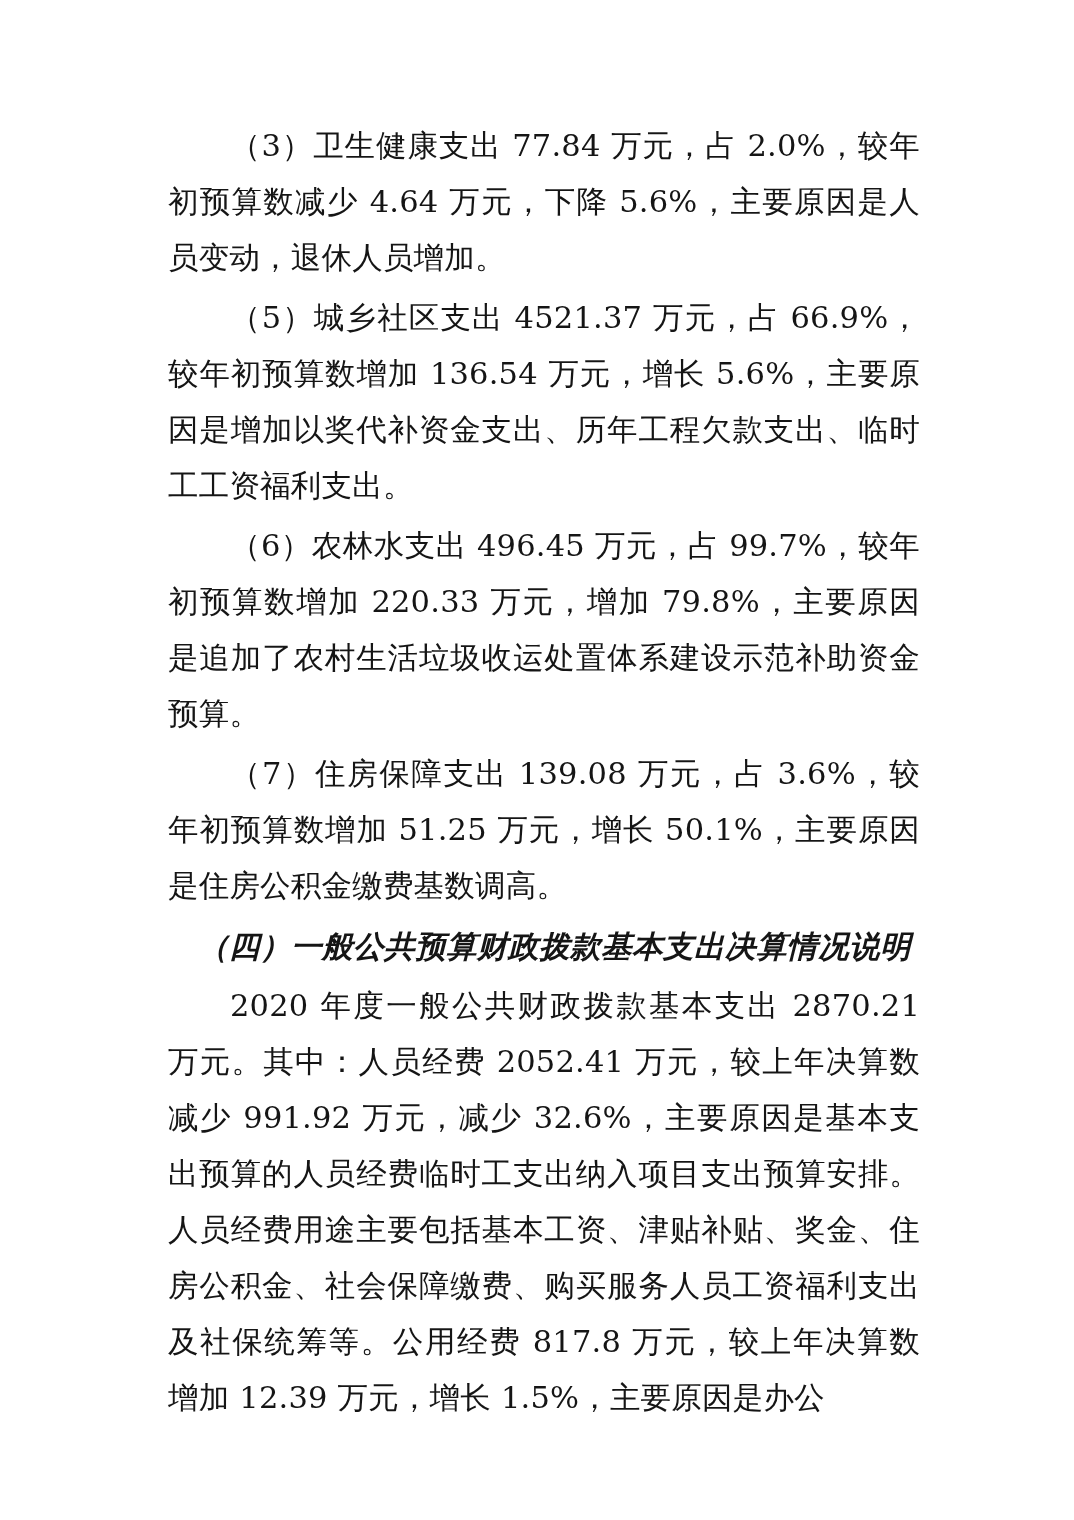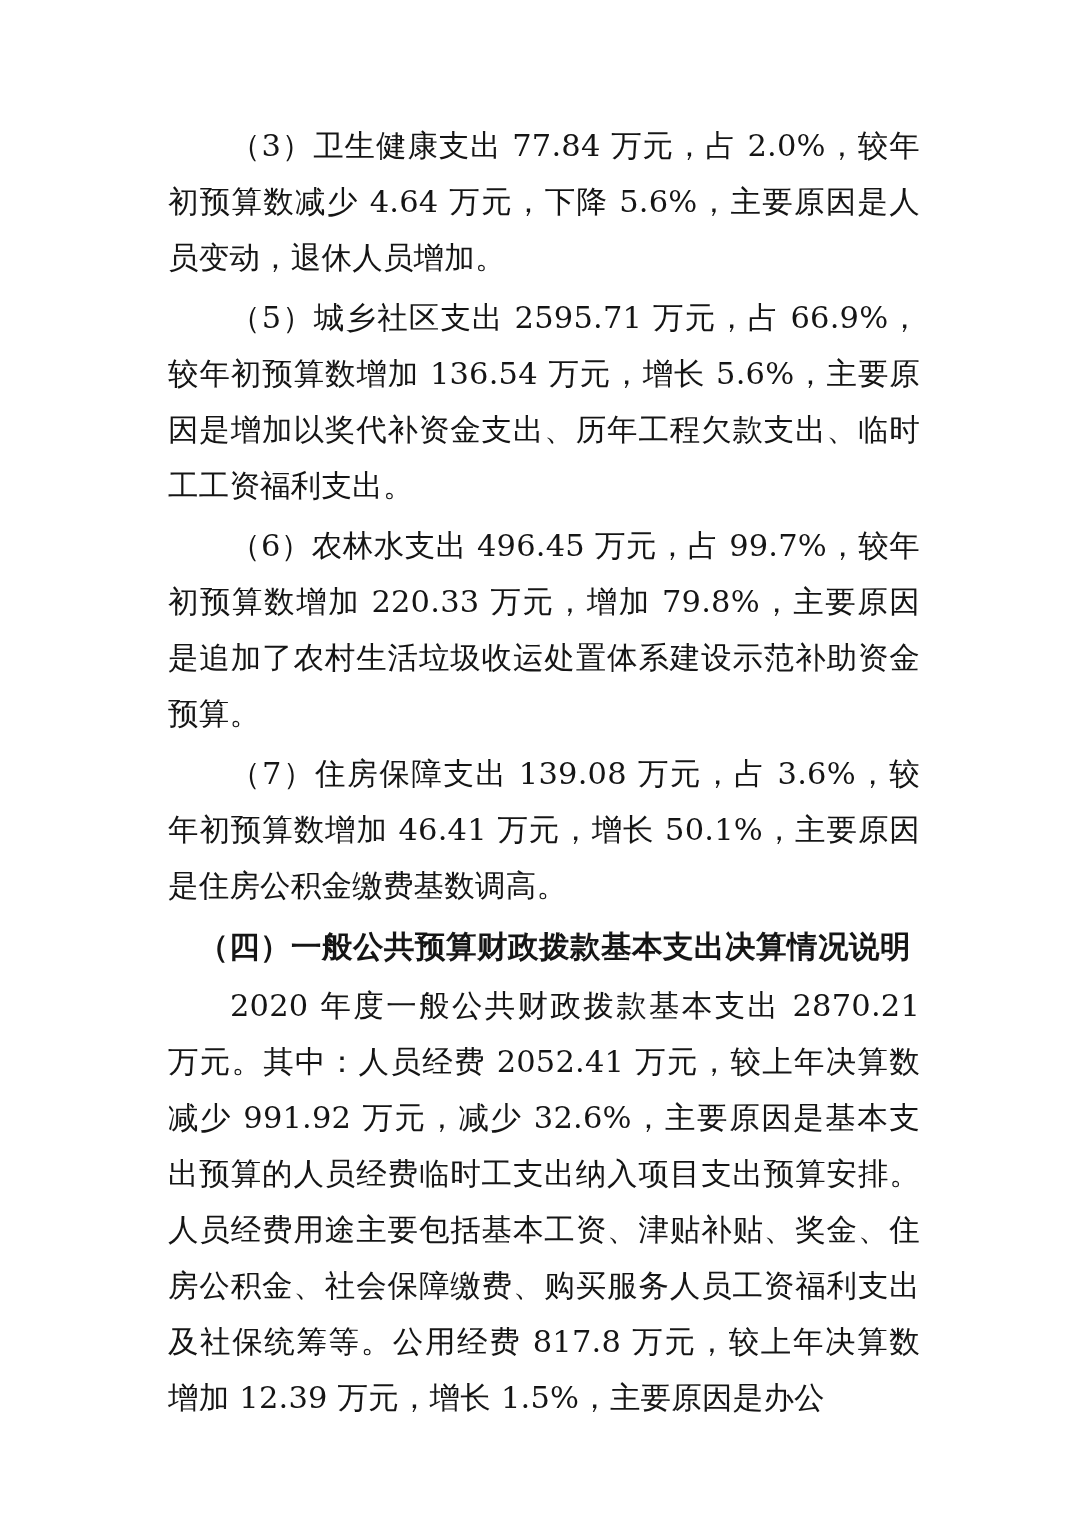--- a/index.html
+++ b/index.html
@@ -32,35 +32,36 @@
     color: #151515;
     font-weight: 400;
   }
   p.indent {
     text-indent: 62px;
   }
   p.heading {
     font-weight: 700;
     text-indent: 30px;
     letter-spacing: 0.5px;
+    font-style: italic;
   }
 </style>
 </head>
 <body>
 
 <div class="page">
   <div class="content">
 
     <p class="indent">（3）卫生健康支出 77.84 万元，占 2.0%，较年初预算数减少 4.64 万元，下降 5.6%，主要原因是人员变动，退休人员增加。</p>
 
 
-    <p class="indent">（5）城乡社区支出 2595.71 万元，占 66.9%，较年初预算数增加 136.54 万元，增长 5.6%，主要原因是增加以奖代补资金支出、历年工程欠款支出、临时工工资福利支出。</p>
+    <p class="indent">（5）城乡社区支出 4521.37 万元，占 66.9%，较年初预算数增加 136.54 万元，增长 5.6%，主要原因是增加以奖代补资金支出、历年工程欠款支出、临时工工资福利支出。</p>
 
     <p class="indent">（6）农林水支出 496.45 万元，占 99.7%，较年初预算数增加 220.33 万元，增加 79.8%，主要原因是追加了农村生活垃圾收运处置体系建设示范补助资金预算。</p>
 
-    <p class="indent">（7）住房保障支出 139.08 万元，占 3.6%，较年初预算数增加 46.41 万元，增长 50.1%，主要原因是住房公积金缴费基数调高。</p>
+    <p class="indent">（7）住房保障支出 139.08 万元，占 3.6%，较年初预算数增加 51.25 万元，增长 50.1%，主要原因是住房公积金缴费基数调高。</p>
 
     <p class="heading">（四）一般公共预算财政拨款基本支出决算情况说明</p>
 
     <p class="indent">2020 年度一般公共财政拨款基本支出 2870.21 万元。其中：人员经费 2052.41 万元，较上年决算数减少 991.92 万元，减少 32.6%，主要原因是基本支出预算的人员经费临时工支出纳入项目支出预算安排。人员经费用途主要包括基本工资、津贴补贴、奖金、住房公积金、社会保障缴费、购买服务人员工资福利支出及社保统筹等。公用经费 817.8 万元，较上年决算数增加 12.39 万元，增长 1.5%，主要原因是办公</p>
 
   </div>
 </div>
 
 </body></html>

